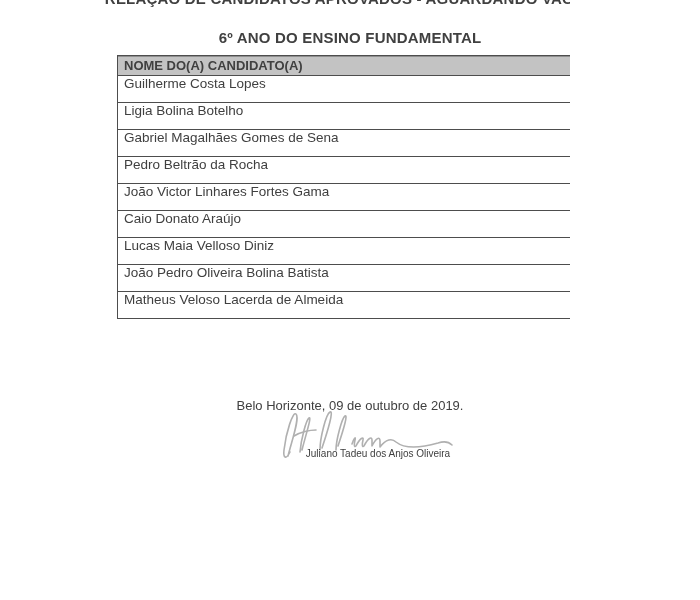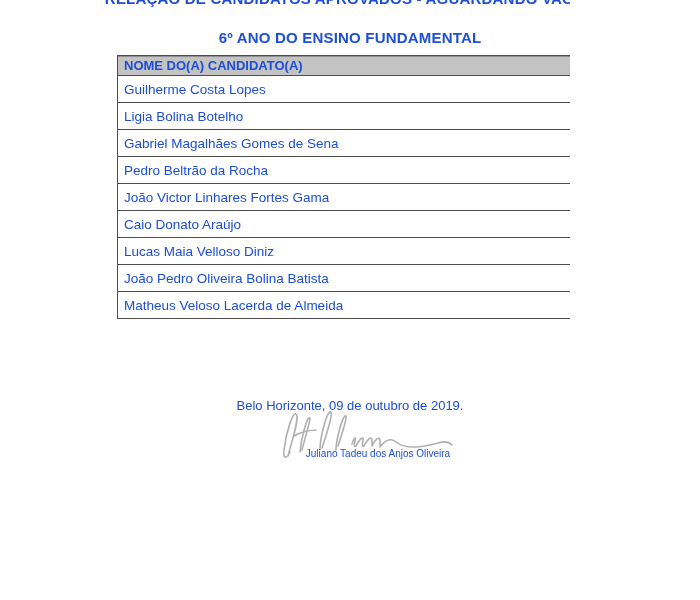--- a/index.html
+++ b/index.html
@@ -2,21 +2,21 @@
 <html><head>
 <meta charset="utf-8">
 <style>
   html,body { margin:0; padding:0; background:#ffffff; }
   .page {
     position:relative;
     width:570px; height:600px;
     background:#ffffff;
     overflow:hidden;
     font-family:"Liberation Sans", sans-serif;
-    color:#1d4ed8;
+    color:#404040;
   }
   .doc-title {
     position:absolute; top:-9px; left:0; width:700px;
     text-align:center;
     font-size:15px; font-weight:bold; line-height:16px;
     letter-spacing:0.2px;
     white-space:nowrap;
   }
   .doc-subtitle {
     position:absolute; top:29px; left:0; width:700px;
@@ -34,21 +34,21 @@
     height:19px;
     background:#c3c3c3;
     display:flex; align-items:center;
     padding-left:6px;
     font-size:13px; font-weight:bold;
     border-bottom:1px solid #4d4d4d;
     box-shadow: inset 0 1px 0 #8f8f8f;
   }
   .trow {
     height:26px;
-    display:flex; align-items:center;
+    display:flex; align-items:flex-start;
     padding-left:6px;
     font-size:13.5px;
     background:#ffffff;
   }
   .trow + .trow { border-top:1px solid #4d4d4d; }
   .dateline {
     position:absolute; top:398px; left:0; width:700px;
     text-align:center;
     font-size:13px;
   }

